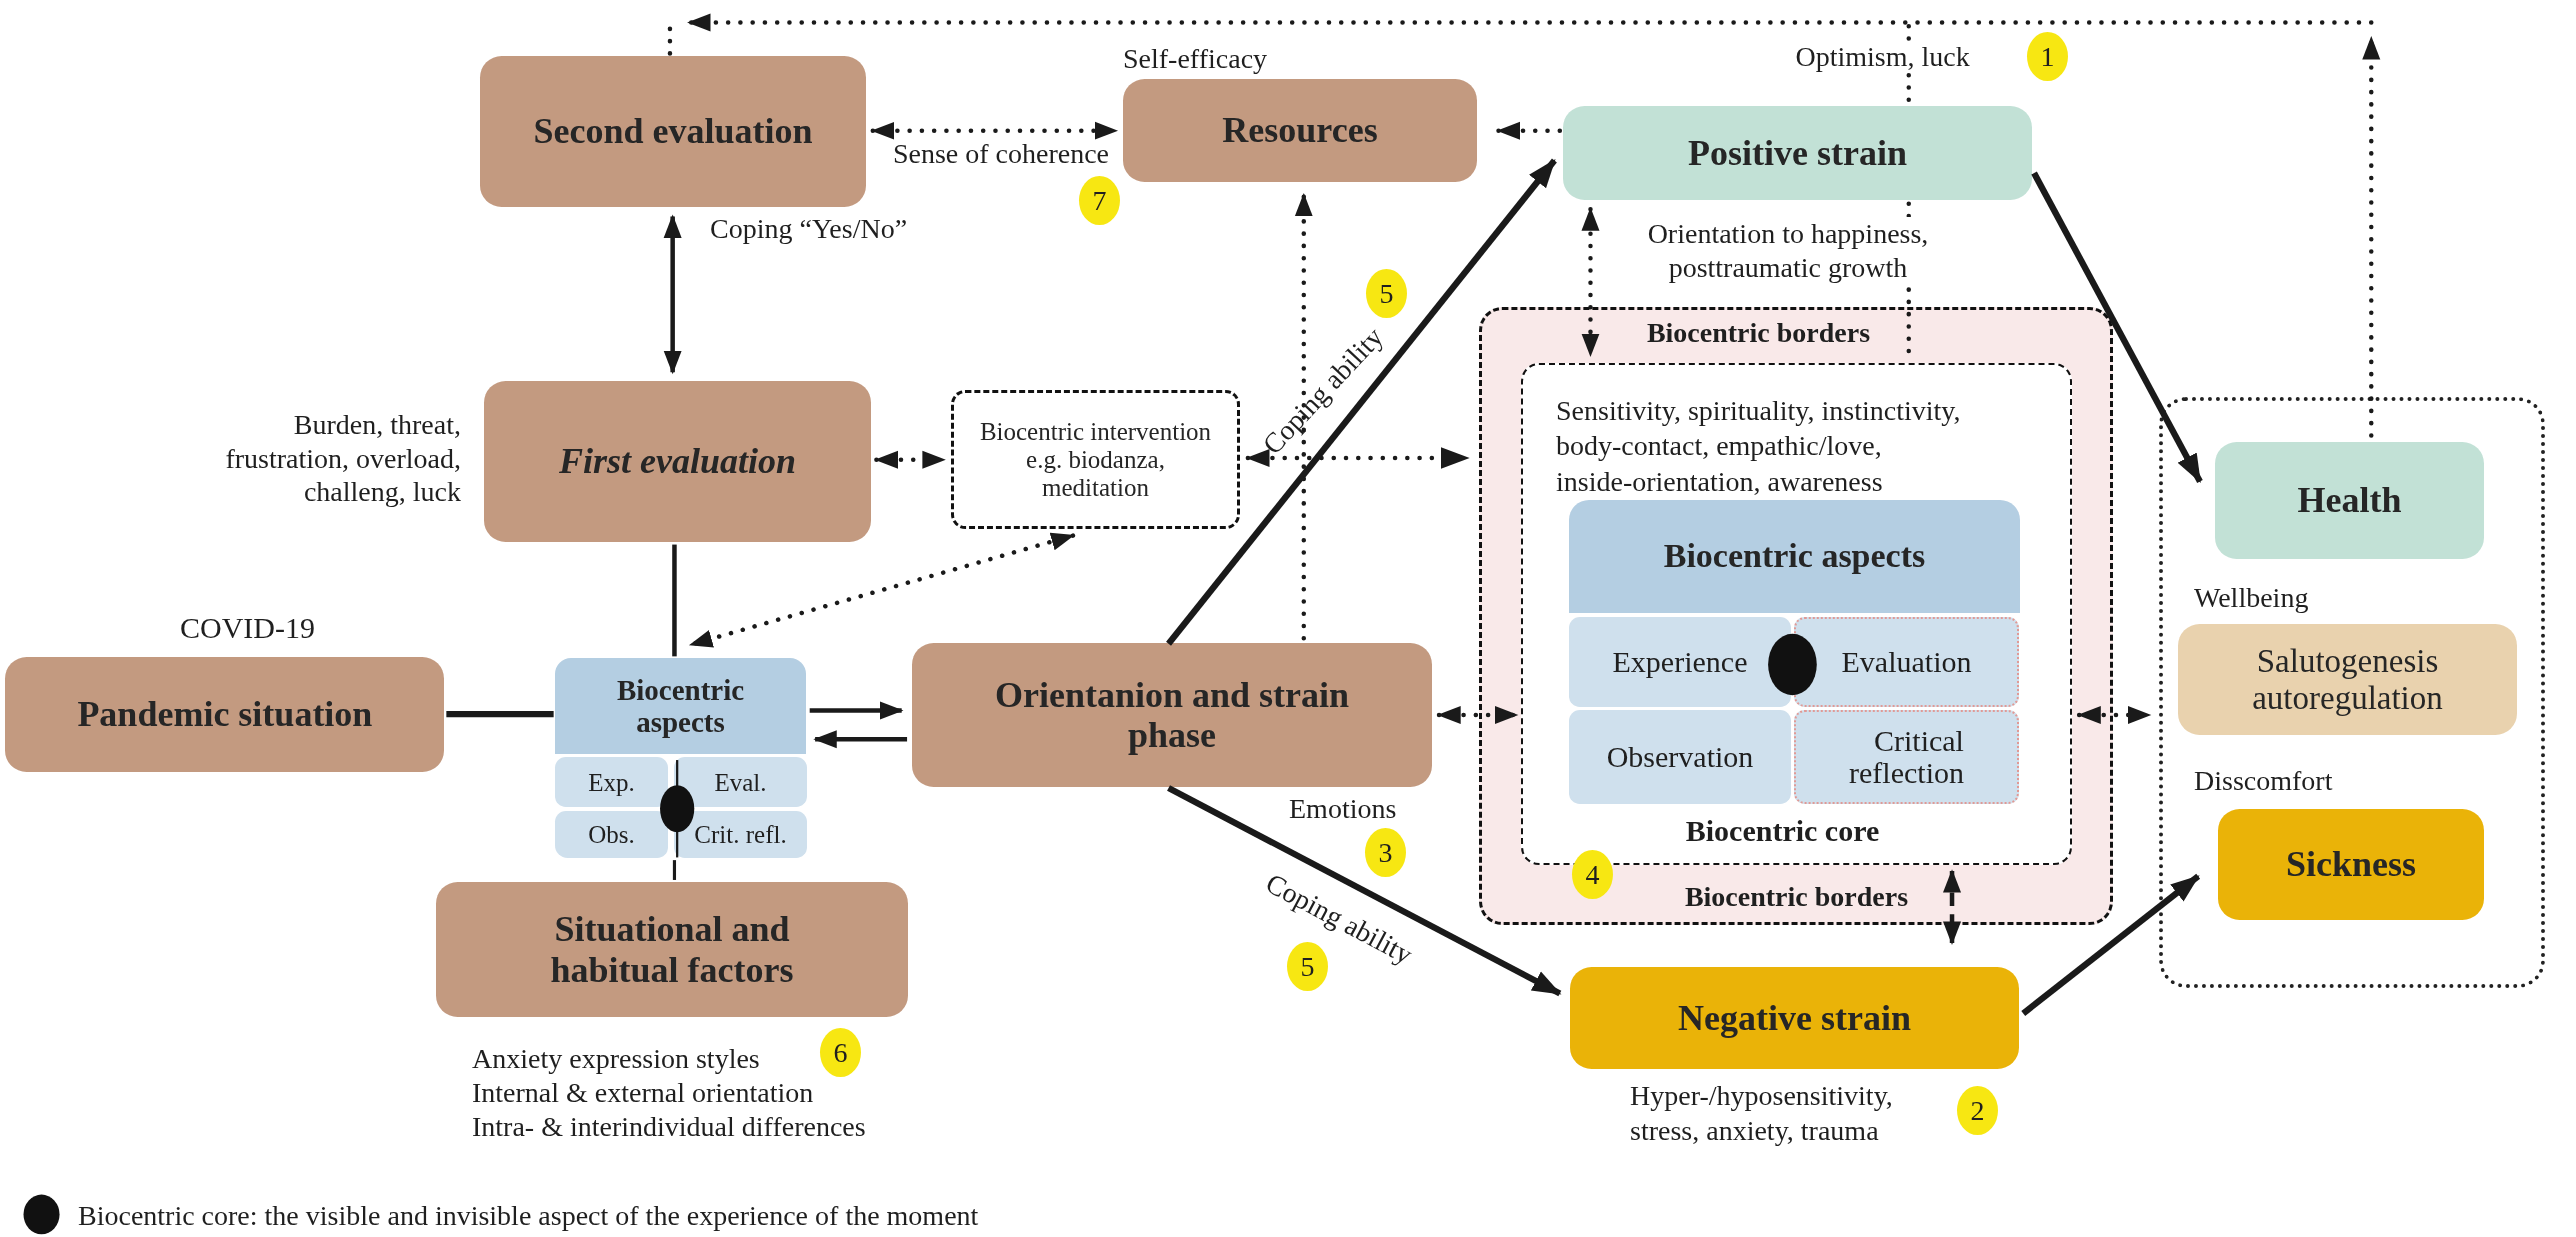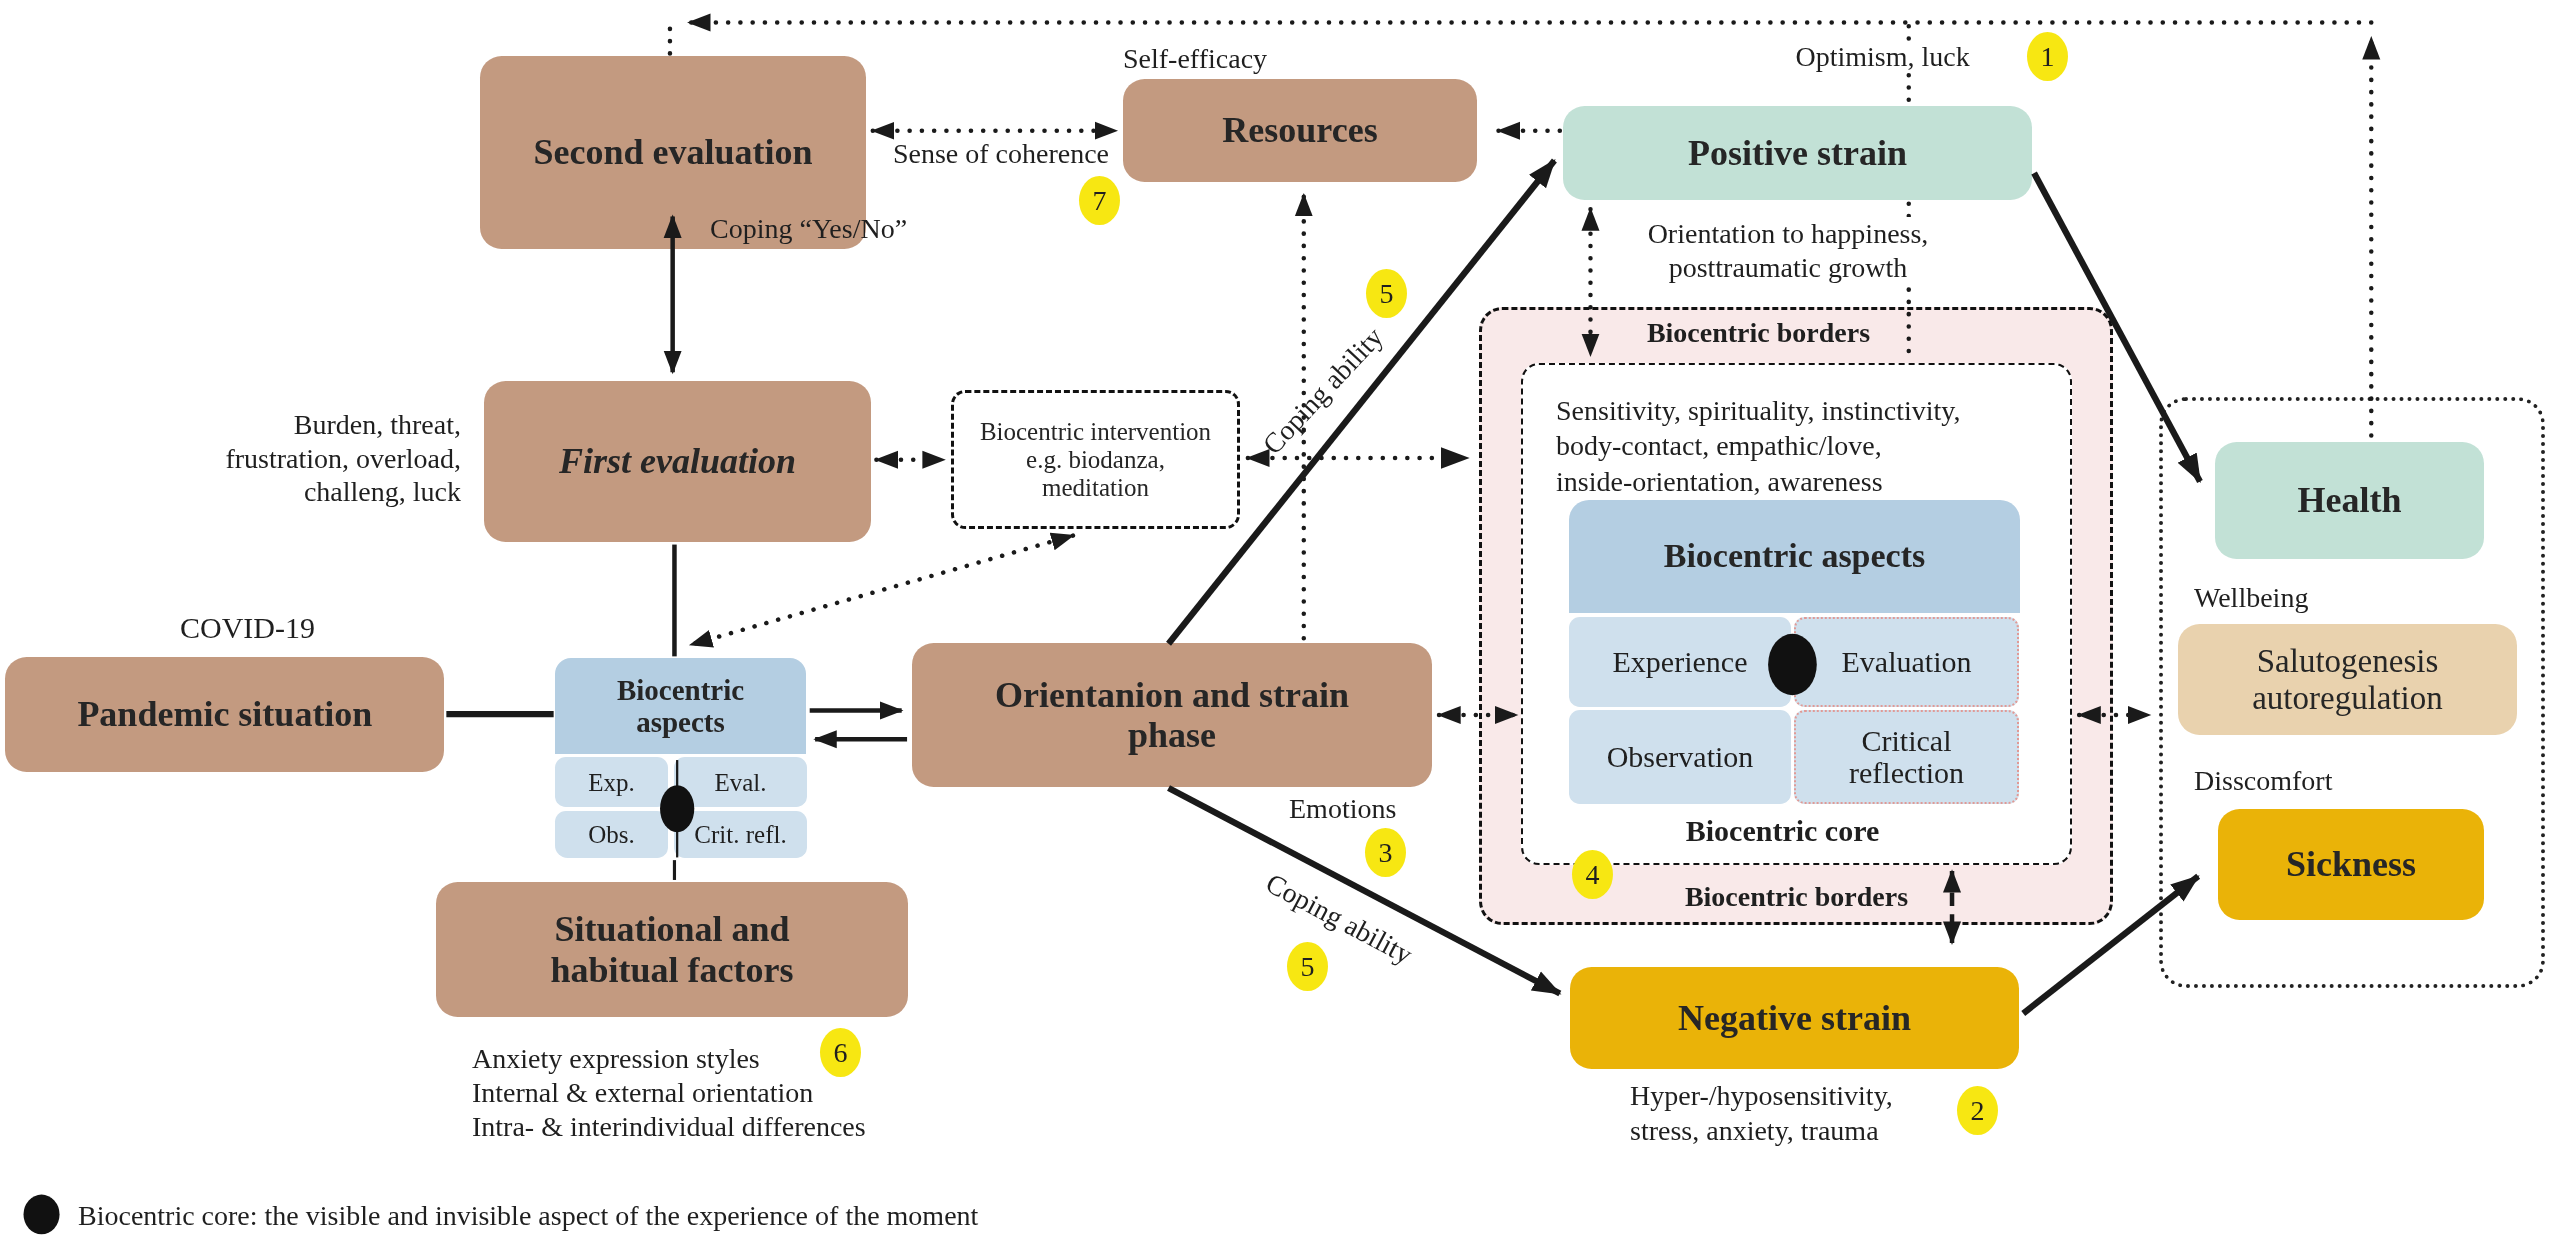--- a/index.html
+++ b/index.html
@@ -12,38 +12,38 @@
   .pinknode{background:#eab308;}
   .tan{background:#e9d2ae;}
   .white-dash{background:#ffffff;border:3.6px dashed #111;border-radius:14.4px;font-weight:400;}
   .lbl{position:absolute;font-size:28px;white-space:pre-line;}
   .lbl.b{font-weight:700;}
   .lbl.c{text-align:center;}
   .lbl.r{text-align:right;}
   .badge{position:absolute;width:41px;height:49px;border-radius:50%;background:#f7e712;
          display:flex;align-items:center;justify-content:center;font-size:28px;z-index:30;}
   .cell{position:absolute;background:#cfe0ed;border-radius:10.8px;display:flex;align-items:center;
-        justify-content:center;text-align:center;white-space:pre-line;line-height:1.08;}
+        justify-content:center;text-align:right;white-space:pre-line;line-height:1.08;}
   .cell.pd{border:2.7px dotted #e09a96;}
   .hdr{position:absolute;background:#b4cee2;display:flex;align-items:center;justify-content:center;
        text-align:center;font-weight:700;color:#262626;white-space:pre-line;line-height:1.12;}
   #arrows{position:absolute;left:0;top:0;z-index:20;pointer-events:none;}
   .zlbl{z-index:30;}
   .panel{position:absolute;z-index:1;}
 </style>
 </head>
 <body>
 
 <div id="canvas">
 
   <div class="panel" style="left:1479px;top:307px;width:634px;height:618px;background:#f9e9e9;border:3.6px dashed #111;border-radius:23.4px;box-sizing:border-box;"></div>
   <div class="panel" style="left:1521px;top:363px;width:551px;height:502px;background:#fff;border:2.7px dashed #111;border-radius:18px;box-sizing:border-box;"></div>
   <div class="panel" style="left:2159px;top:397px;width:386px;height:591px;border:4.5px dotted #222;border-radius:27px;box-sizing:border-box;"></div>
 
-  <div class="box brown" style="left:480px;top:56px;width:386px;height:193px;font-size:36px;">Second evaluation</div>
+  <div class="box brown" style="left:480px;top:56px;width:386px;height:151px;font-size:36px;">Second evaluation</div>
   <div class="box brown" style="left:1123px;top:79px;width:354px;height:103px;font-size:36px;">Resources</div>
   <div class="box teal" style="left:1563px;top:106px;width:469px;height:94px;font-size:36px;">Positive strain</div>
   <div class="box brown" style="left:484px;top:381px;width:387px;height:161px;font-size:36px;font-style:italic;">First evaluation</div>
   <div class="box white-dash" style="left:951px;top:390px;width:289px;height:139px;font-size:25px;box-sizing:border-box;">Biocentric intervention
 e.g. biodanza,
 meditation</div>
   <div class="box brown" style="left:5.4px;top:657px;width:439px;height:115px;font-size:36px;">Pandemic situation</div>
   <div class="box brown" style="left:912px;top:643px;width:520px;height:144px;font-size:36px;">Orientanion and strain
 phase</div>
   <div class="box brown" style="left:436px;top:882px;width:472px;height:135px;font-size:36px;">Situational and

